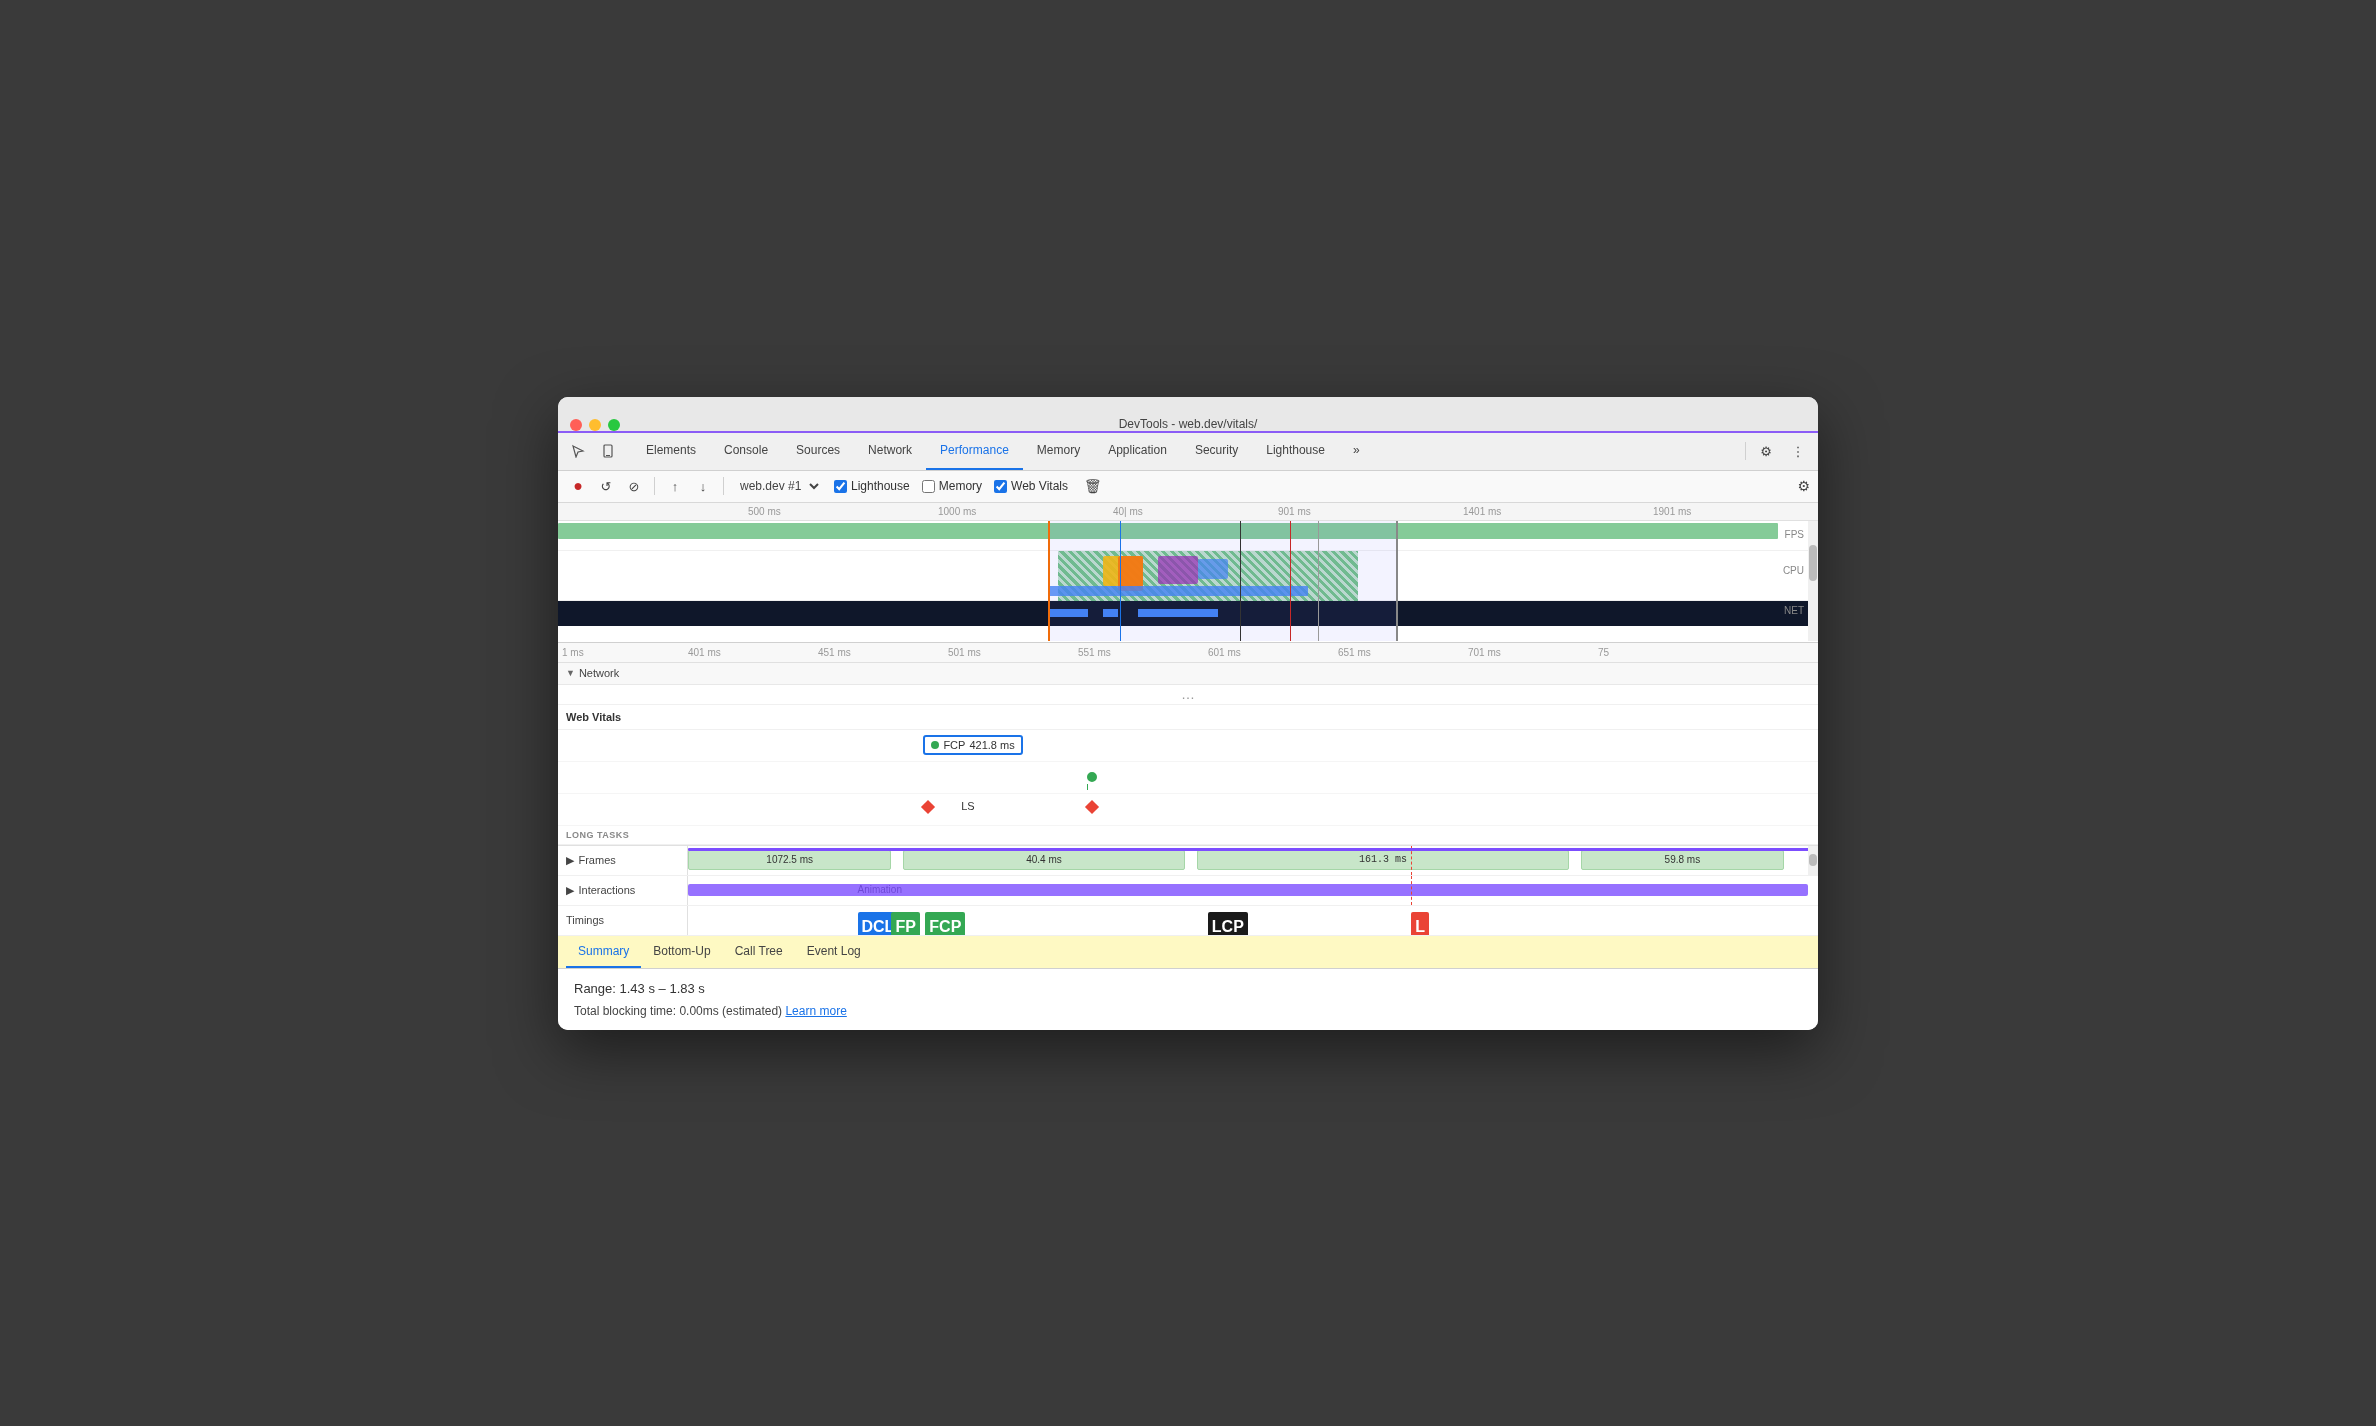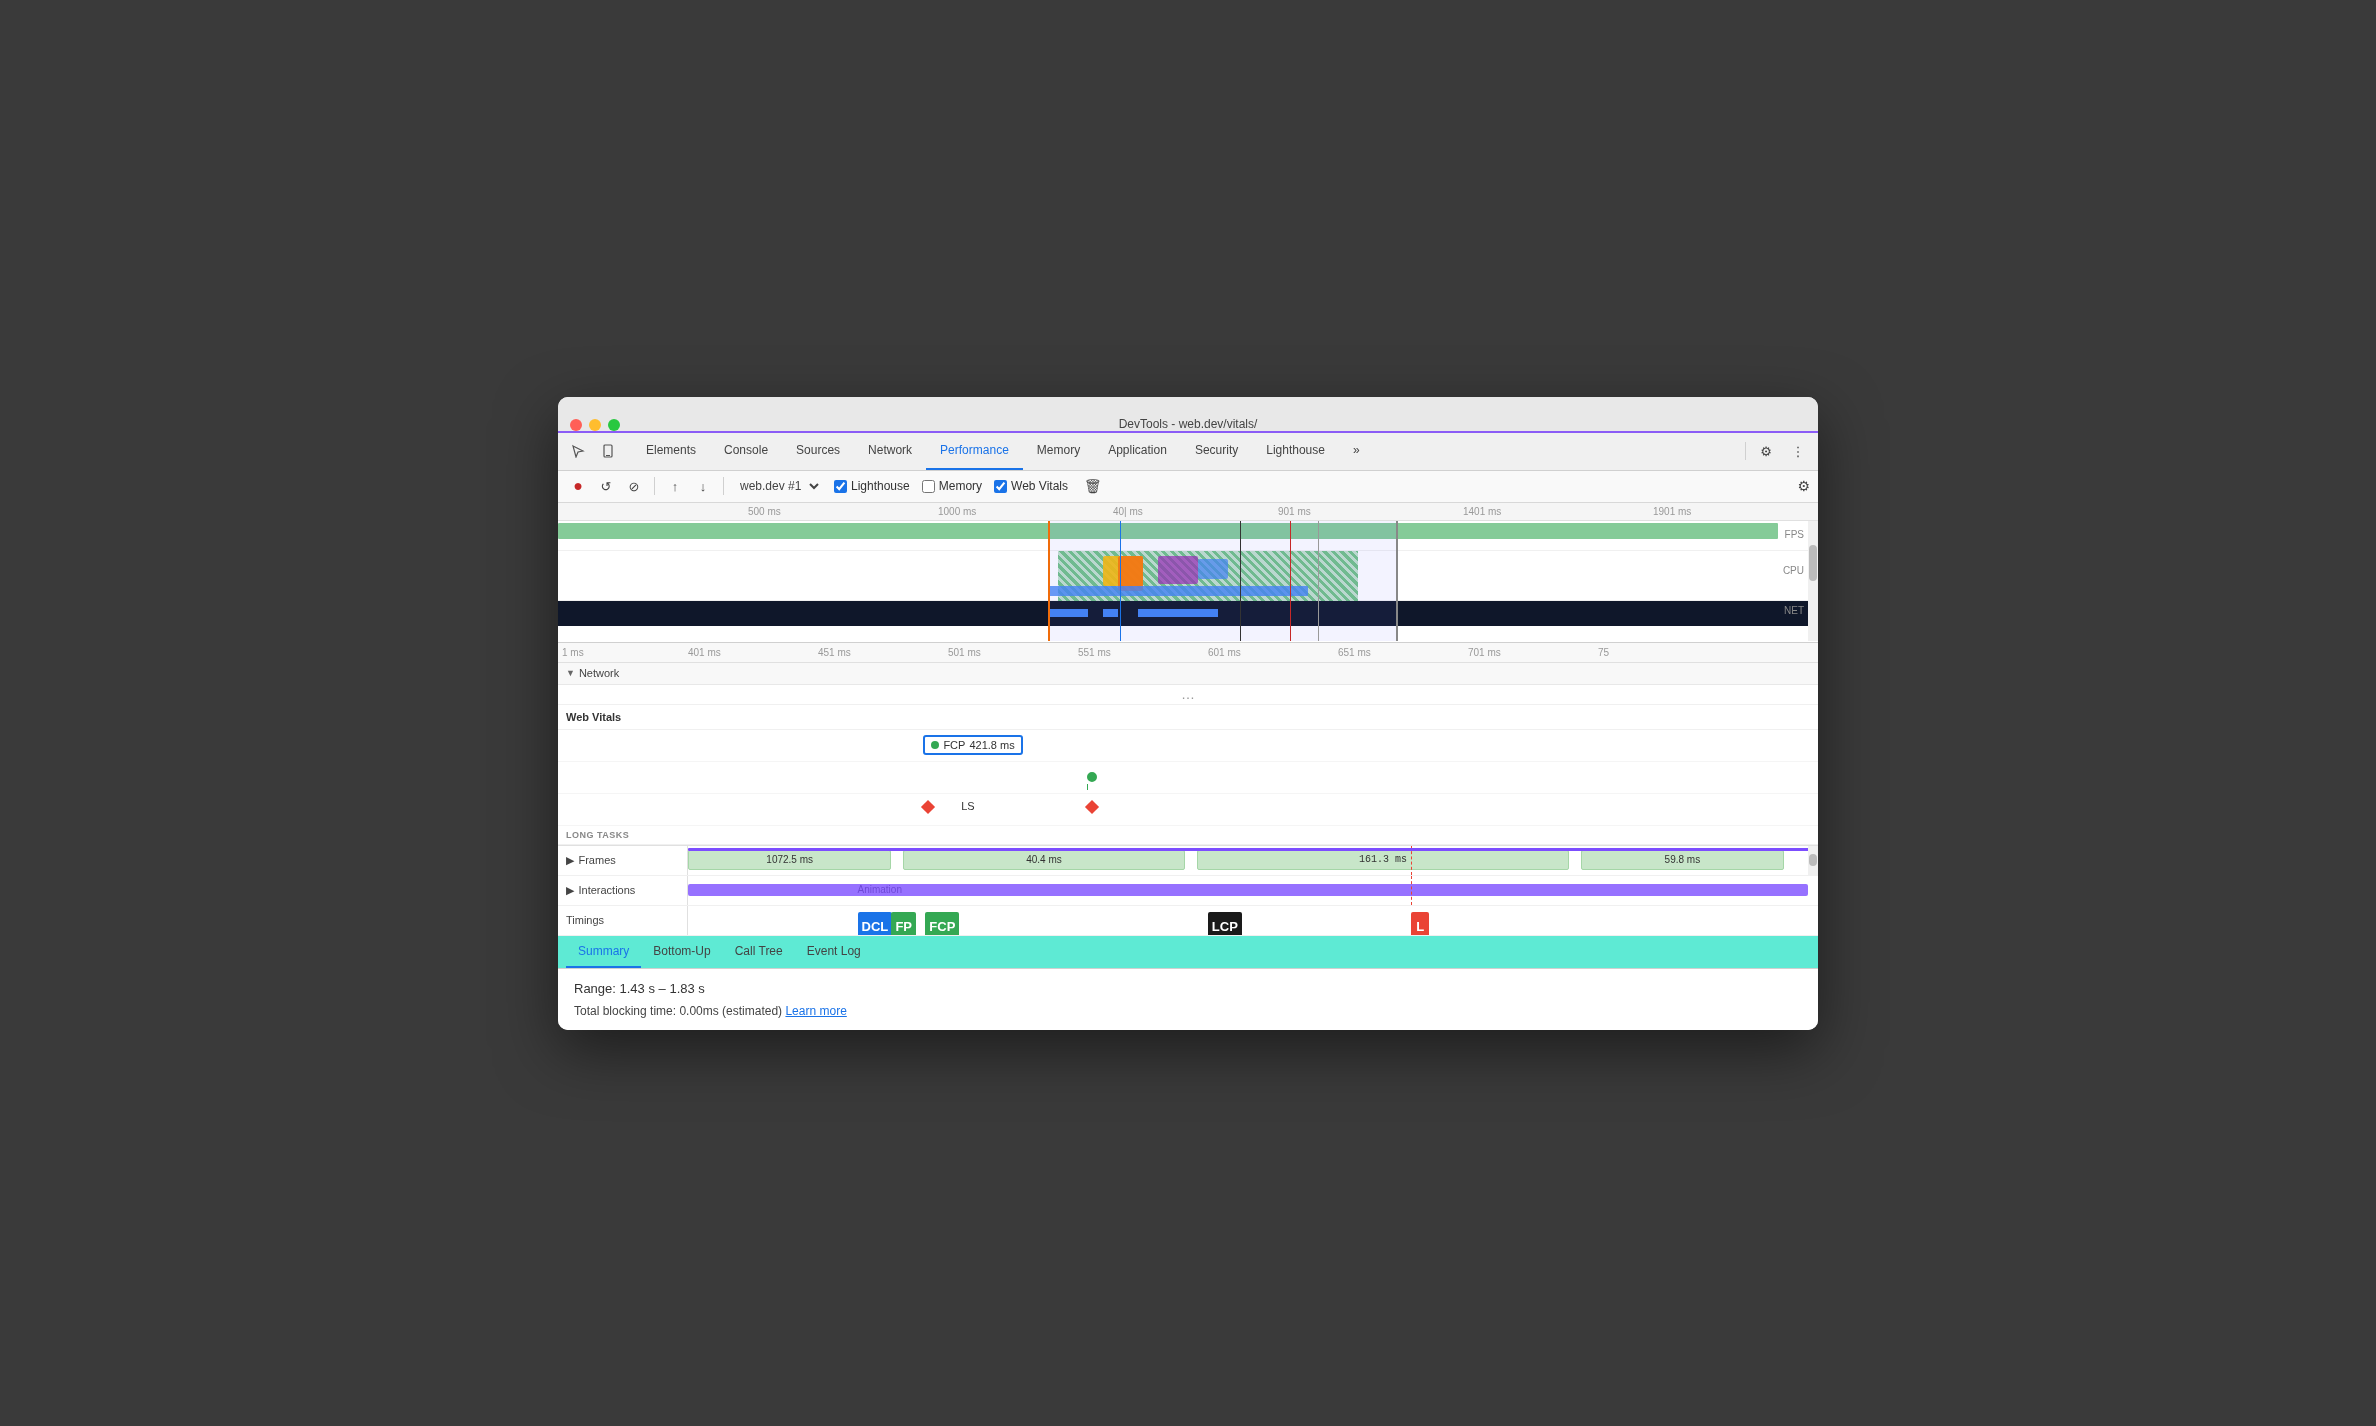--- a/index.html
+++ b/index.html
@@ -344,36 +344,36 @@
       overflow: hidden;
     }
     
     .timing-badge {
       position: absolute;
       top: 6px;
       height: 30px;
       display: flex;
       align-items: center;
       padding: 0 4px;
-      font-size: 13px;
+      font-size: 16px;
       font-weight: 600;
       border-radius: 2px;
       color: white;
       white-space: nowrap;
     }
     .timing-dcl { background: #1a73e8; }
     .timing-fp { background: #34a853; }
     .timing-fcp { background: #34a853; }
     .timing-lcp { background: #1a1a1a; }
     .timing-l { background: #ea4335; width: 18px; justify-content: center; }
     
     .bottom-tabs {
       display: flex;
       border-bottom: 1px solid #d0d0d0;
-      background: #5eead4;
+      background: #fef9c3;
       padding: 0 8px;
     }
     .bottom-tab {
       padding: 8px 12px;
       font-size: 12px;
       color: #444;
       cursor: pointer;
       border-bottom: 2px solid transparent;
     }
     .bottom-tab.active {

